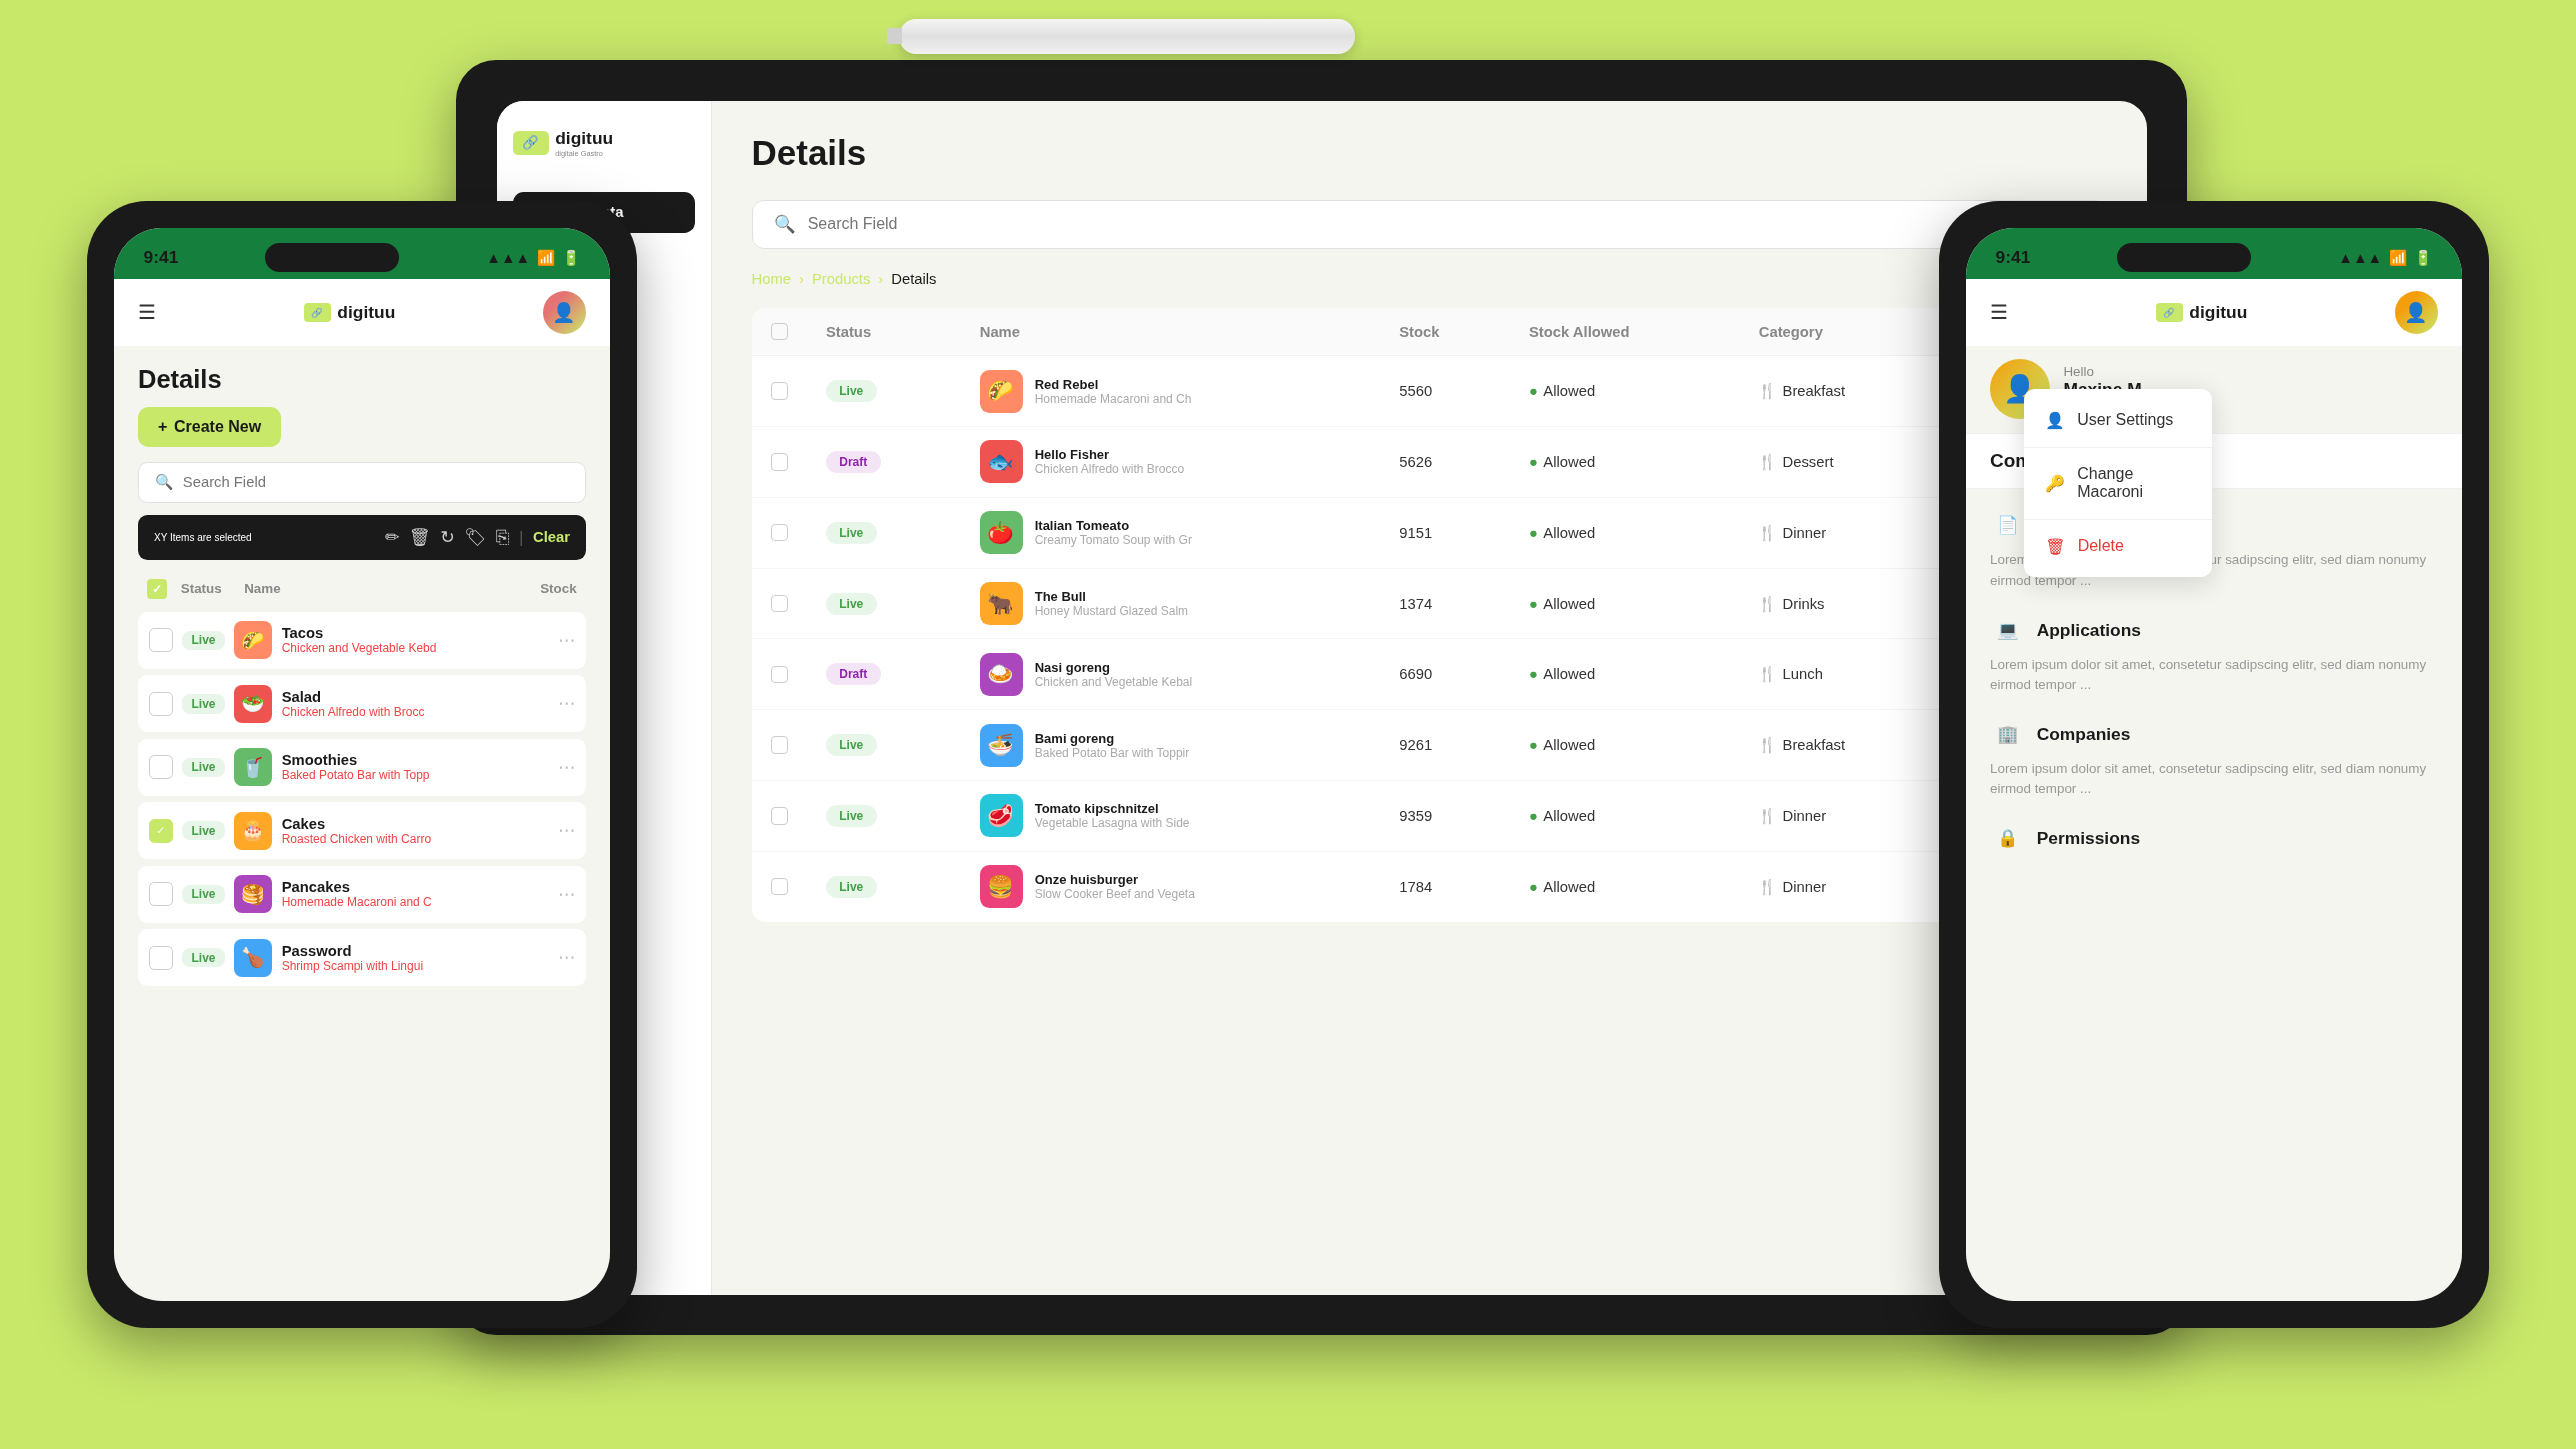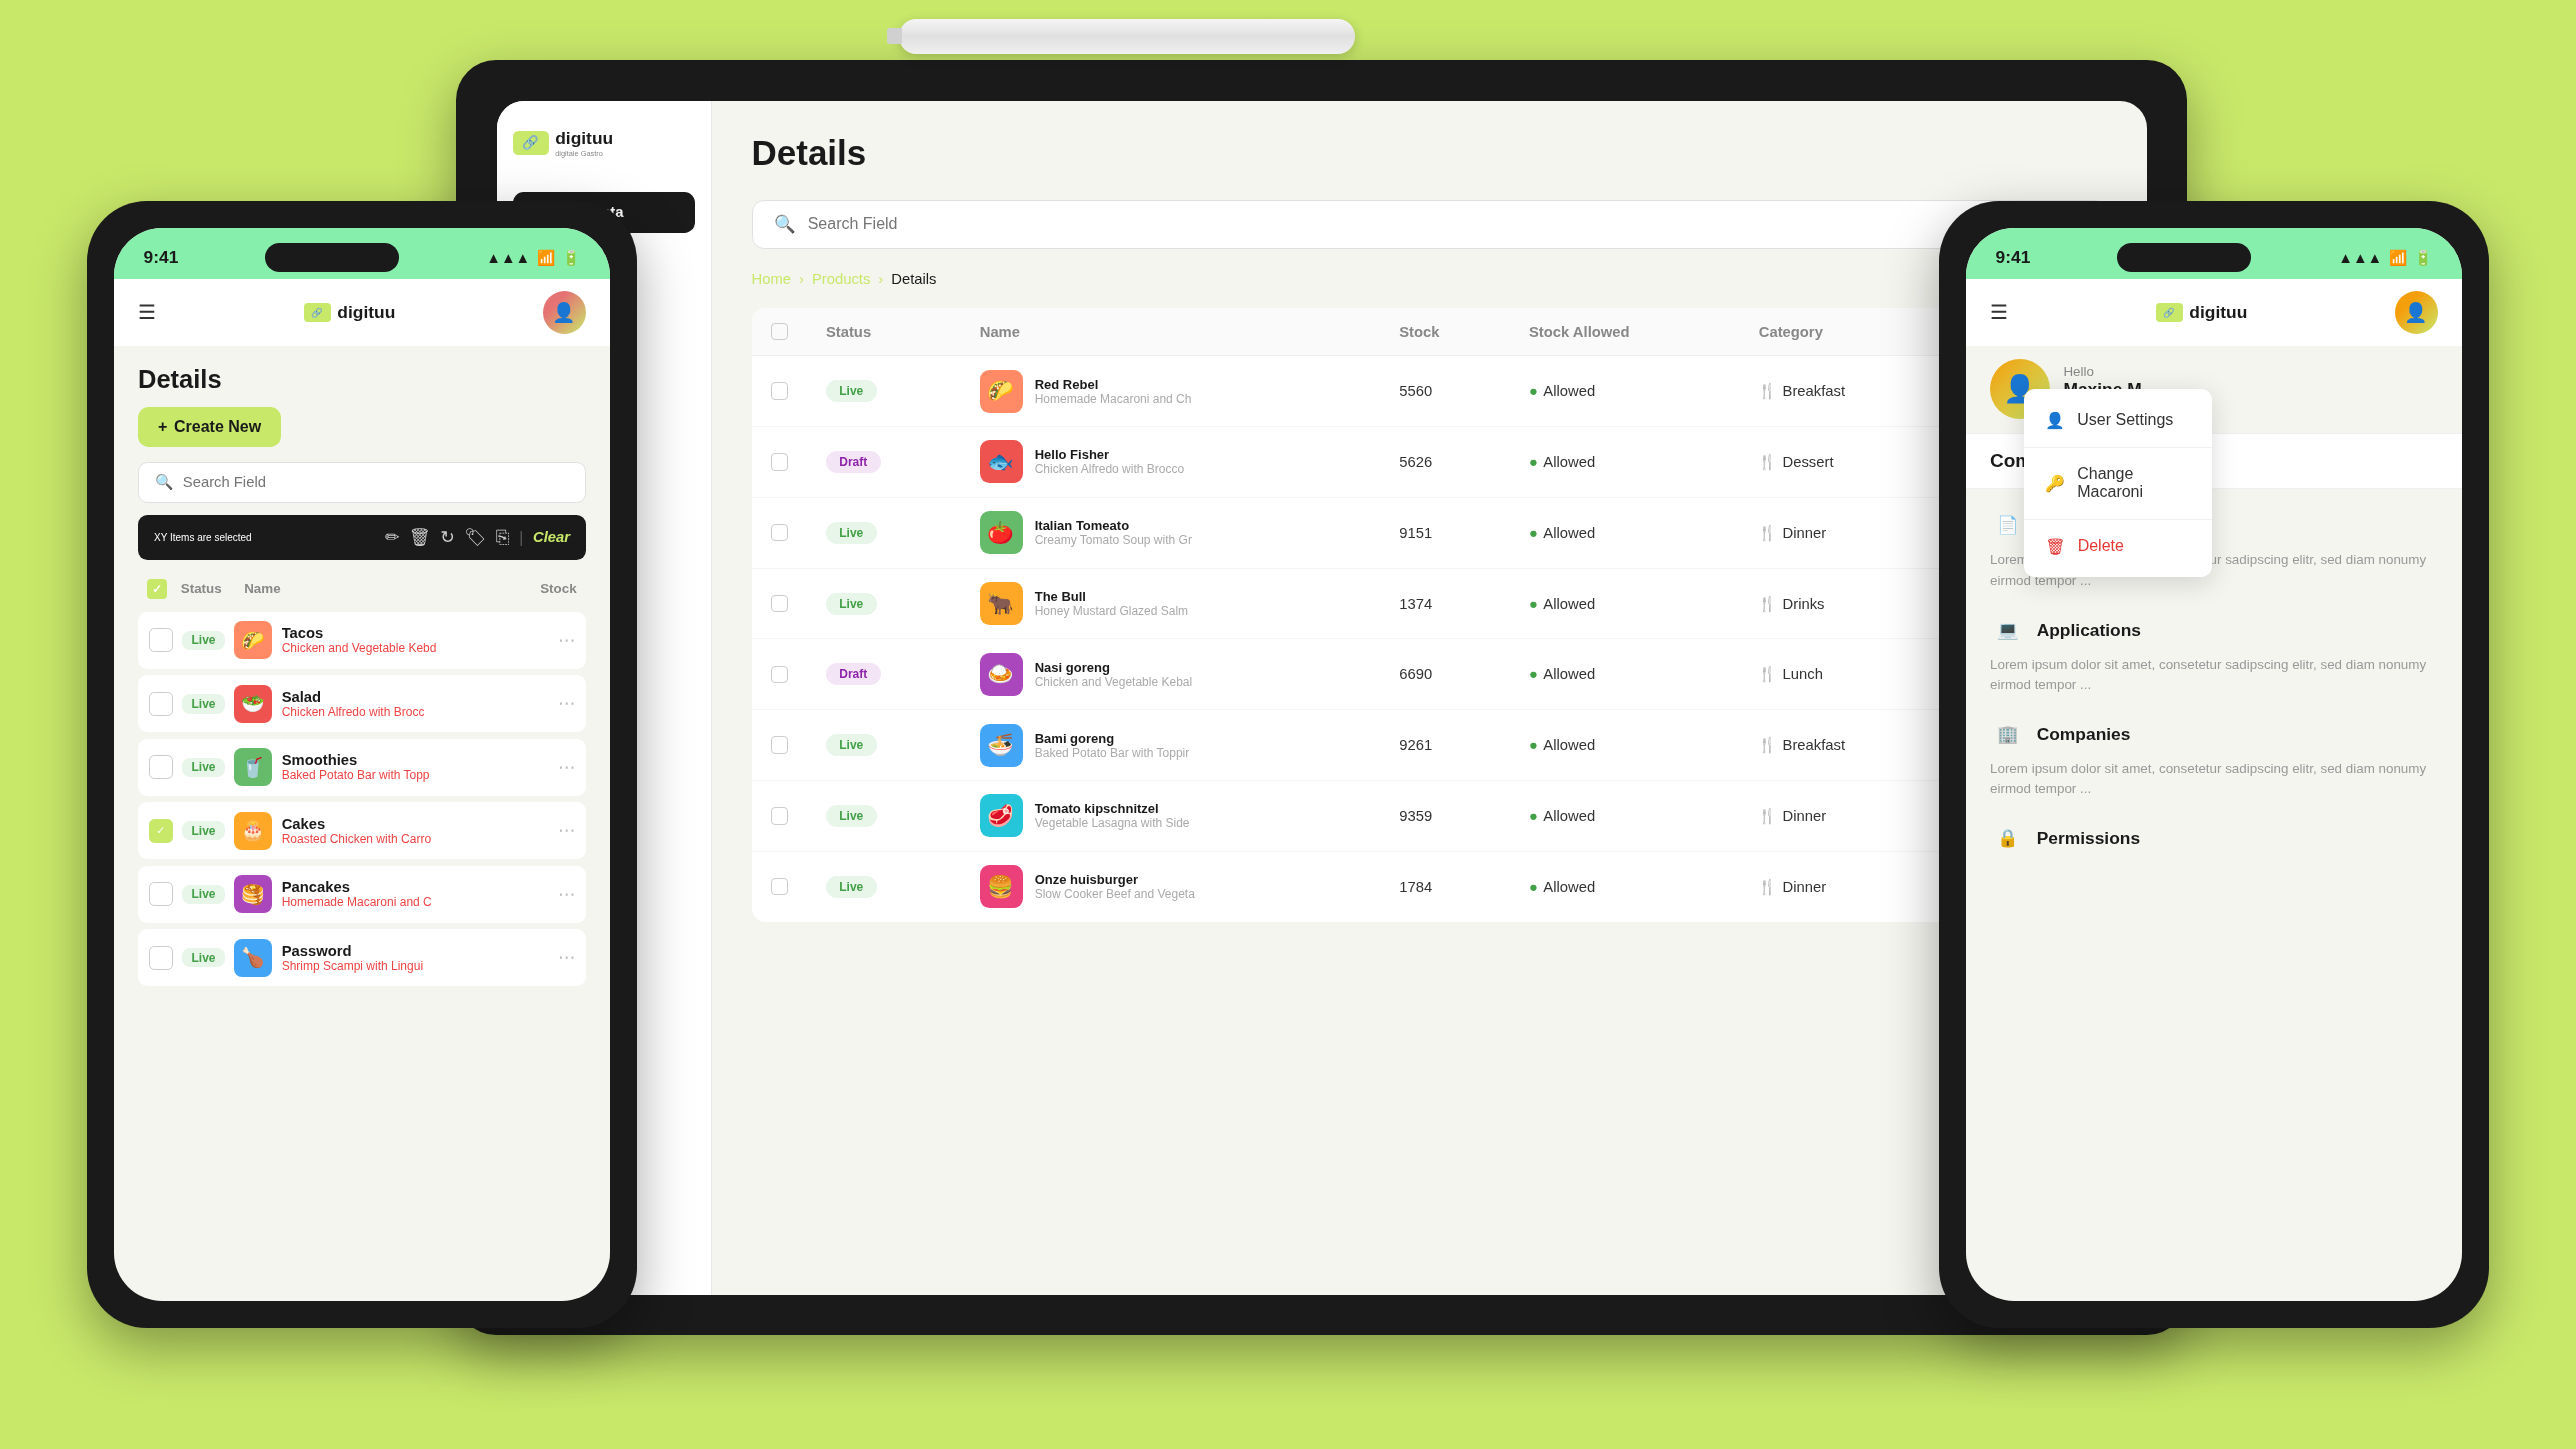--- a/index.html
+++ b/index.html
@@ -231,21 +231,21 @@
       display: flex;
       flex-direction: column;
     }
 
     
     .phone-status-bar {
       display: flex;
       align-items: center;
       justify-content: space-between;
       padding: 14.8px 29.5px 6.7px;
-      background: #86efac;
+      background: #15803d;
       gap: 36px;
     }
     .status-time { font-size: 17.4px; font-weight: 700; color: #1a1a1a; }
     .status-icons { display: flex; align-items: center; gap: 6.7px; font-size: 14.8px; color: #1a1a1a; }
     .dynamic-island {
       width: 134px;
       height: 29.5px;
       background: #1a1a1a;
       border-radius: 14.8px;
       margin: 0 auto;
@@ -326,21 +326,21 @@
       padding: 12px 16px;
       display: flex;
       align-items: center;
       justify-content: space-between;
       margin-bottom: 12px;
     }
     .selection-text { color: #fff; font-size: 10px; font-weight: 500; }
     .selection-actions { display: flex; align-items: center; gap: 9.4px; }
     .selection-action-icon { color: #ccc; font-size: 17.4px; cursor: pointer; }
     .selection-divider { color: #555; font-size: 17.4px; }
-    .selection-clear { color: #c8e86a; font-size: 14.8px; font-weight: 600; cursor: pointer; font-style: italic; }
+    .selection-clear { color: #c8e86a; font-size: 14.8px; font-weight: 600; cursor: pointer; }
 
     
     .phone-table-header {
       display: flex;
       align-items: center;
       padding: 6.7px 9.4px;
       gap: 9.4px;
       font-size: 13.4px;
       font-weight: 600;
       color: #888;

